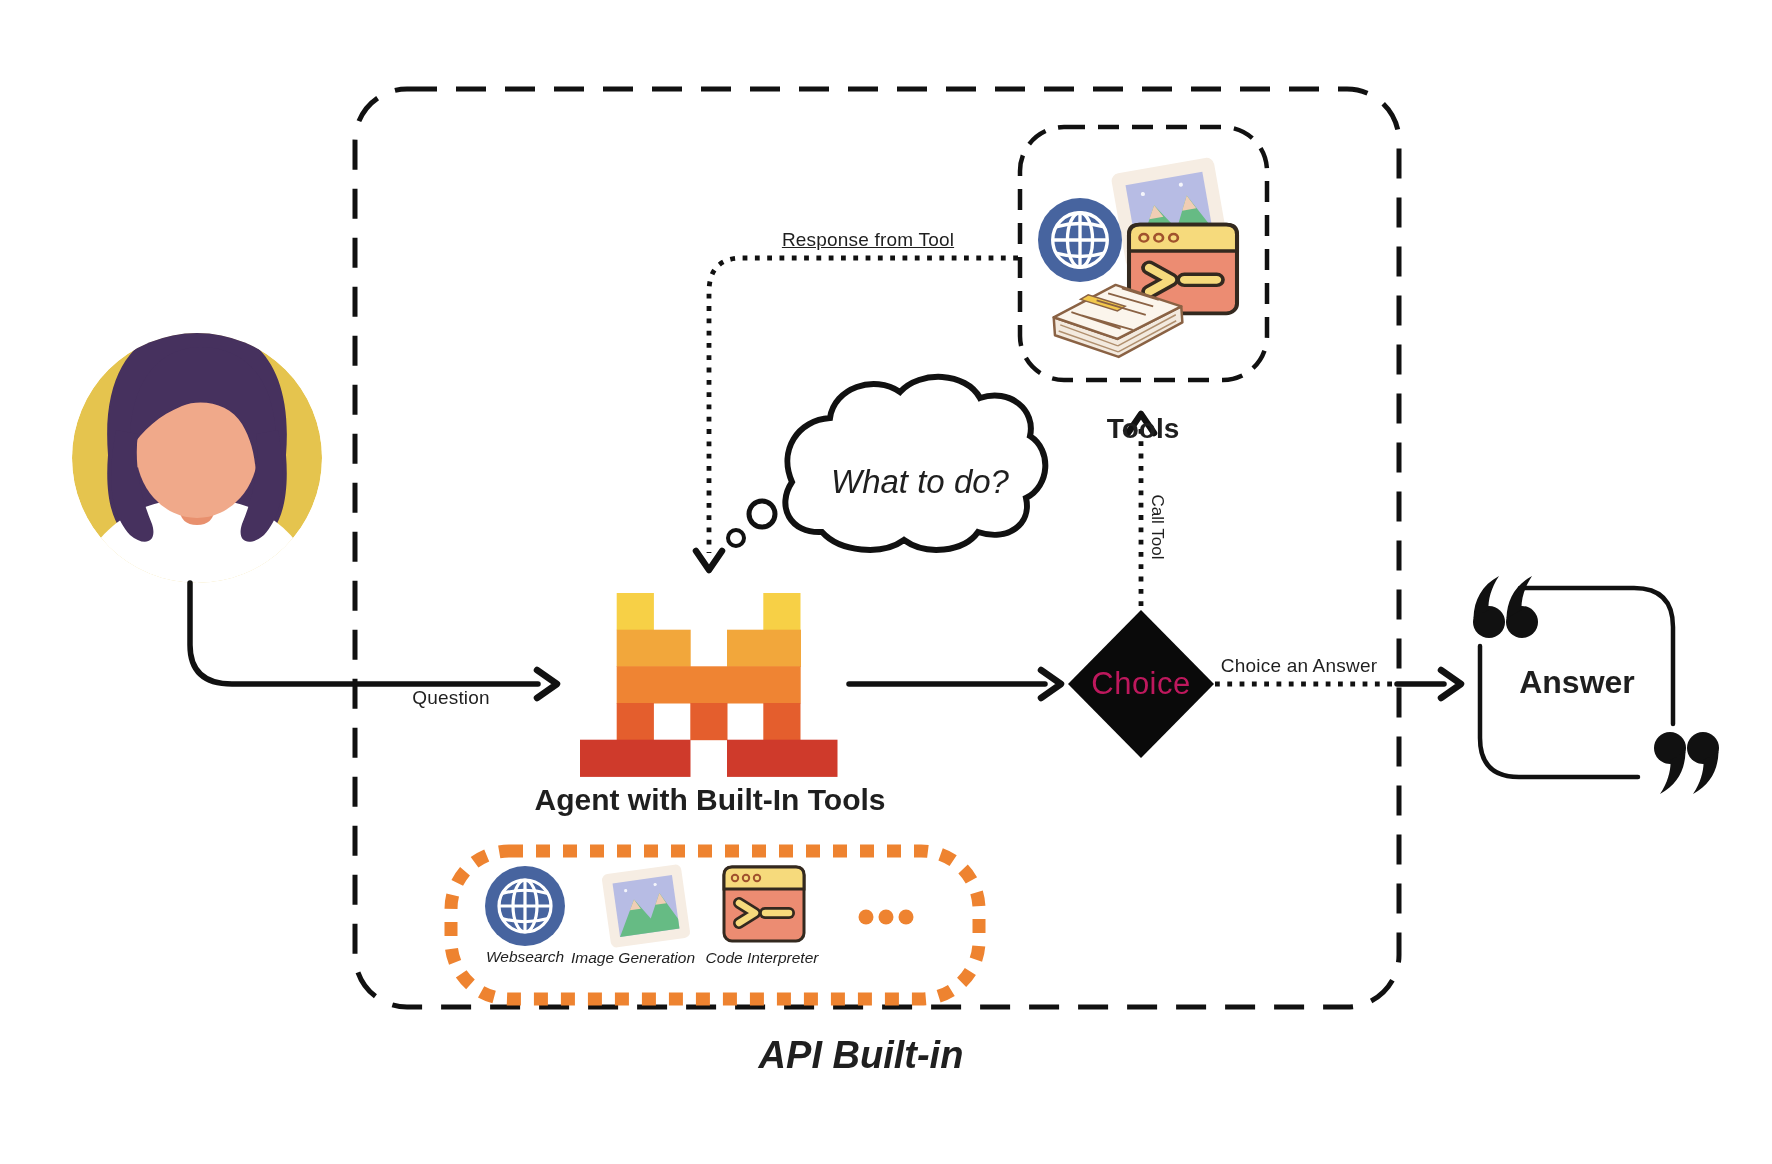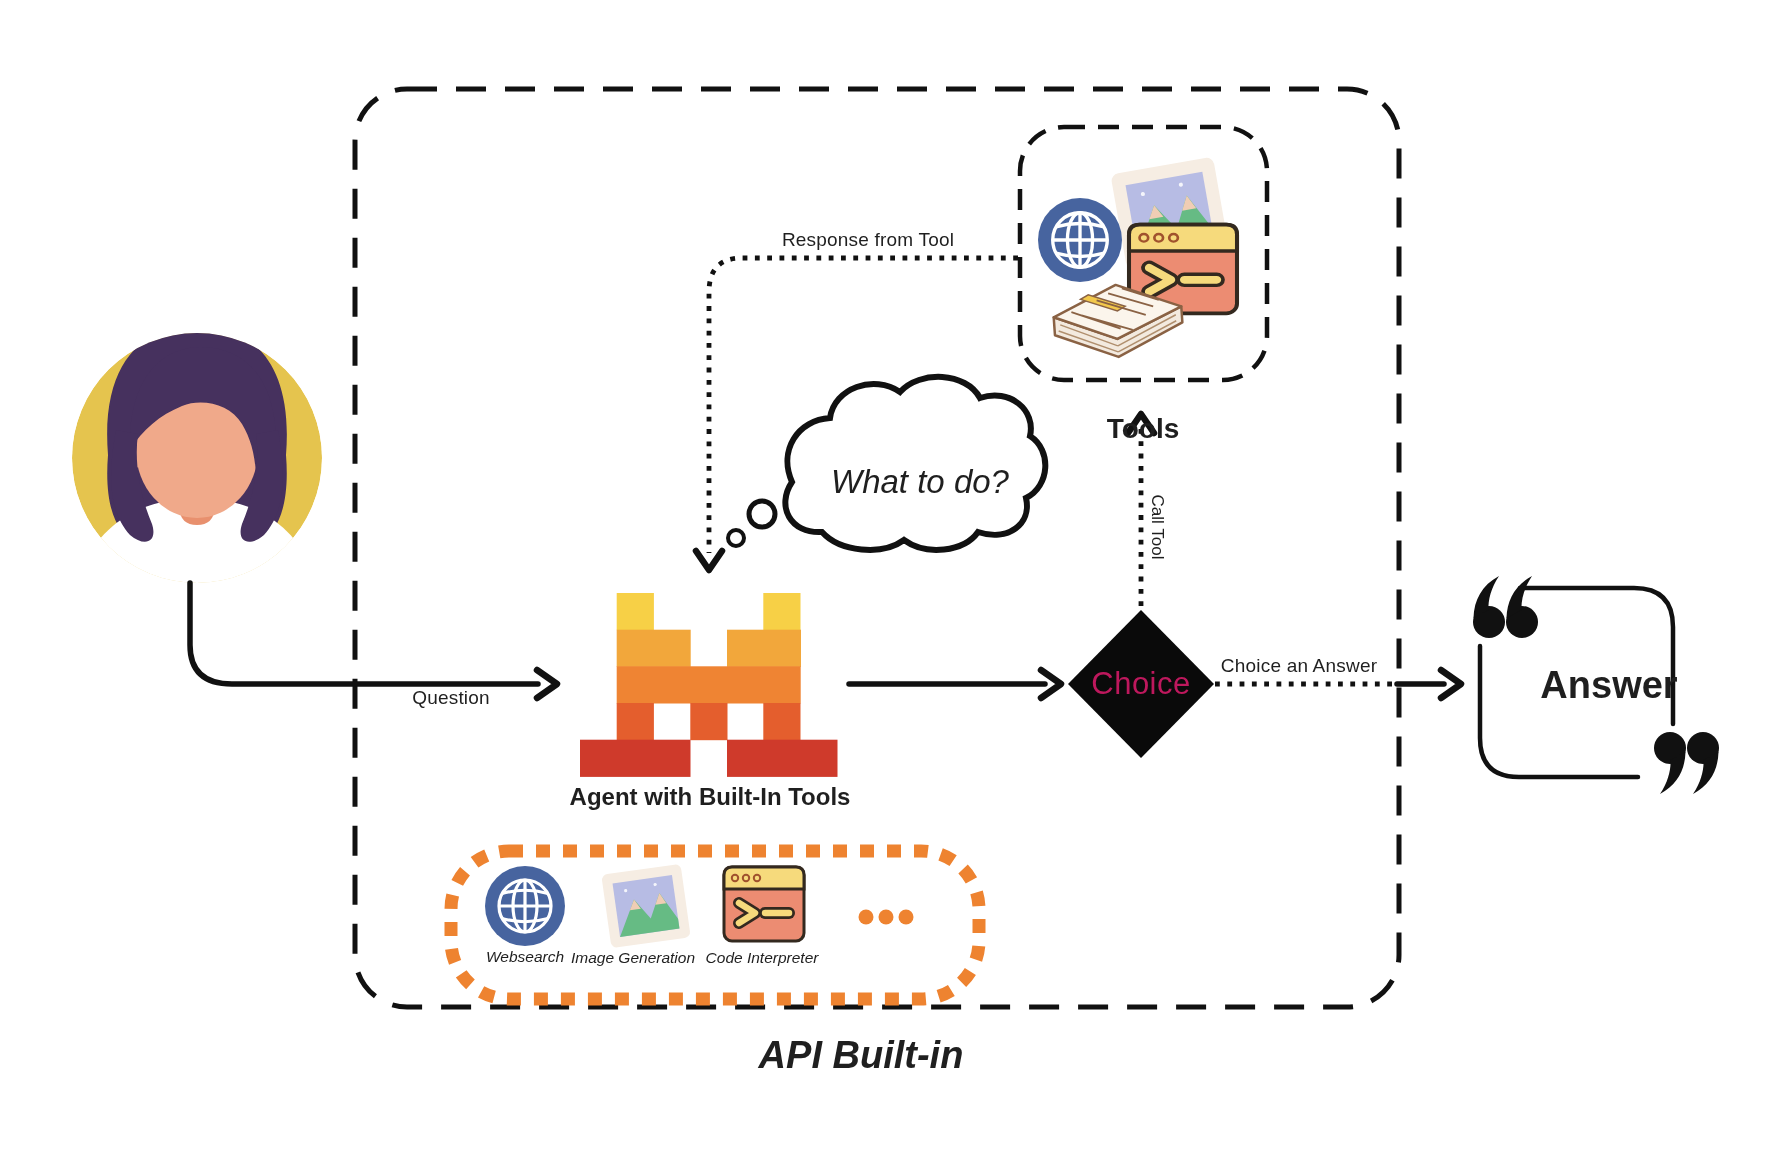--- a/index.html
+++ b/index.html
@@ -6,28 +6,28 @@
   .canvas{
     position:relative;width:1772px;height:1164px;background:#ffffff;overflow:hidden;
     font-family:"Liberation Sans",sans-serif;color:#1f1f1f;
   }
   .canvas svg.art{position:absolute;left:0;top:0;}
   .lbl{position:absolute;text-align:center;white-space:nowrap;color:#1f1f1f;}
   .lbl.small{font-size:19px;font-weight:400;letter-spacing:.2px;}
   .lbl.bold-lg{font-weight:700;}
   .lbl.italic{font-style:italic;font-weight:500;}
   #question-label{left:351px;top:651px;width:200px;margin-top:36px;}
-  #response-label{left:718px;top:229px;width:300px;}
+  #response-label{left:718px;top:229px;width:300px;text-decoration:underline;}
   #provide-label{left:1149px;top:655px;width:300px;}
   #calltool-label{left:1097px;top:517px;width:120px;font-size:17px;transform:rotate(90deg);}
   #choice-label{left:1066px;top:663px;width:150px;font-size:31px;color:#be185d;letter-spacing:.5px;line-height:42px;height:42px;}
   #tools-label{left:1043px;top:385px;width:200px;font-size:28px;margin-top:28px;}
-  #agent-label{left:510px;top:783px;width:400px;font-size:24px;}
+  #agent-label{left:510px;top:783px;width:400px;font-size:30px;}
   #api-label{left:661px;top:1034px;width:400px;font-size:38px;font-style:italic;}
-  #answer-label{left:1477px;top:664px;width:200px;font-size:38px;padding-left:32px;}
+  #answer-label{left:1477px;top:664px;width:200px;font-size:32px;}
   #thought-label{left:820px;top:463px;width:200px;font-size:33px;font-style:italic;font-weight:500;}
   #websearch-label{left:445px;top:948px;width:160px;font-size:15.5px;}
   #imagegen-label{left:551px;top:949px;width:164px;font-size:15.5px;}
   #codeint-label{left:672px;top:949px;width:180px;font-size:15.5px;}
 </style>
 </head>
 <body>
 
 <div class="canvas">
 

